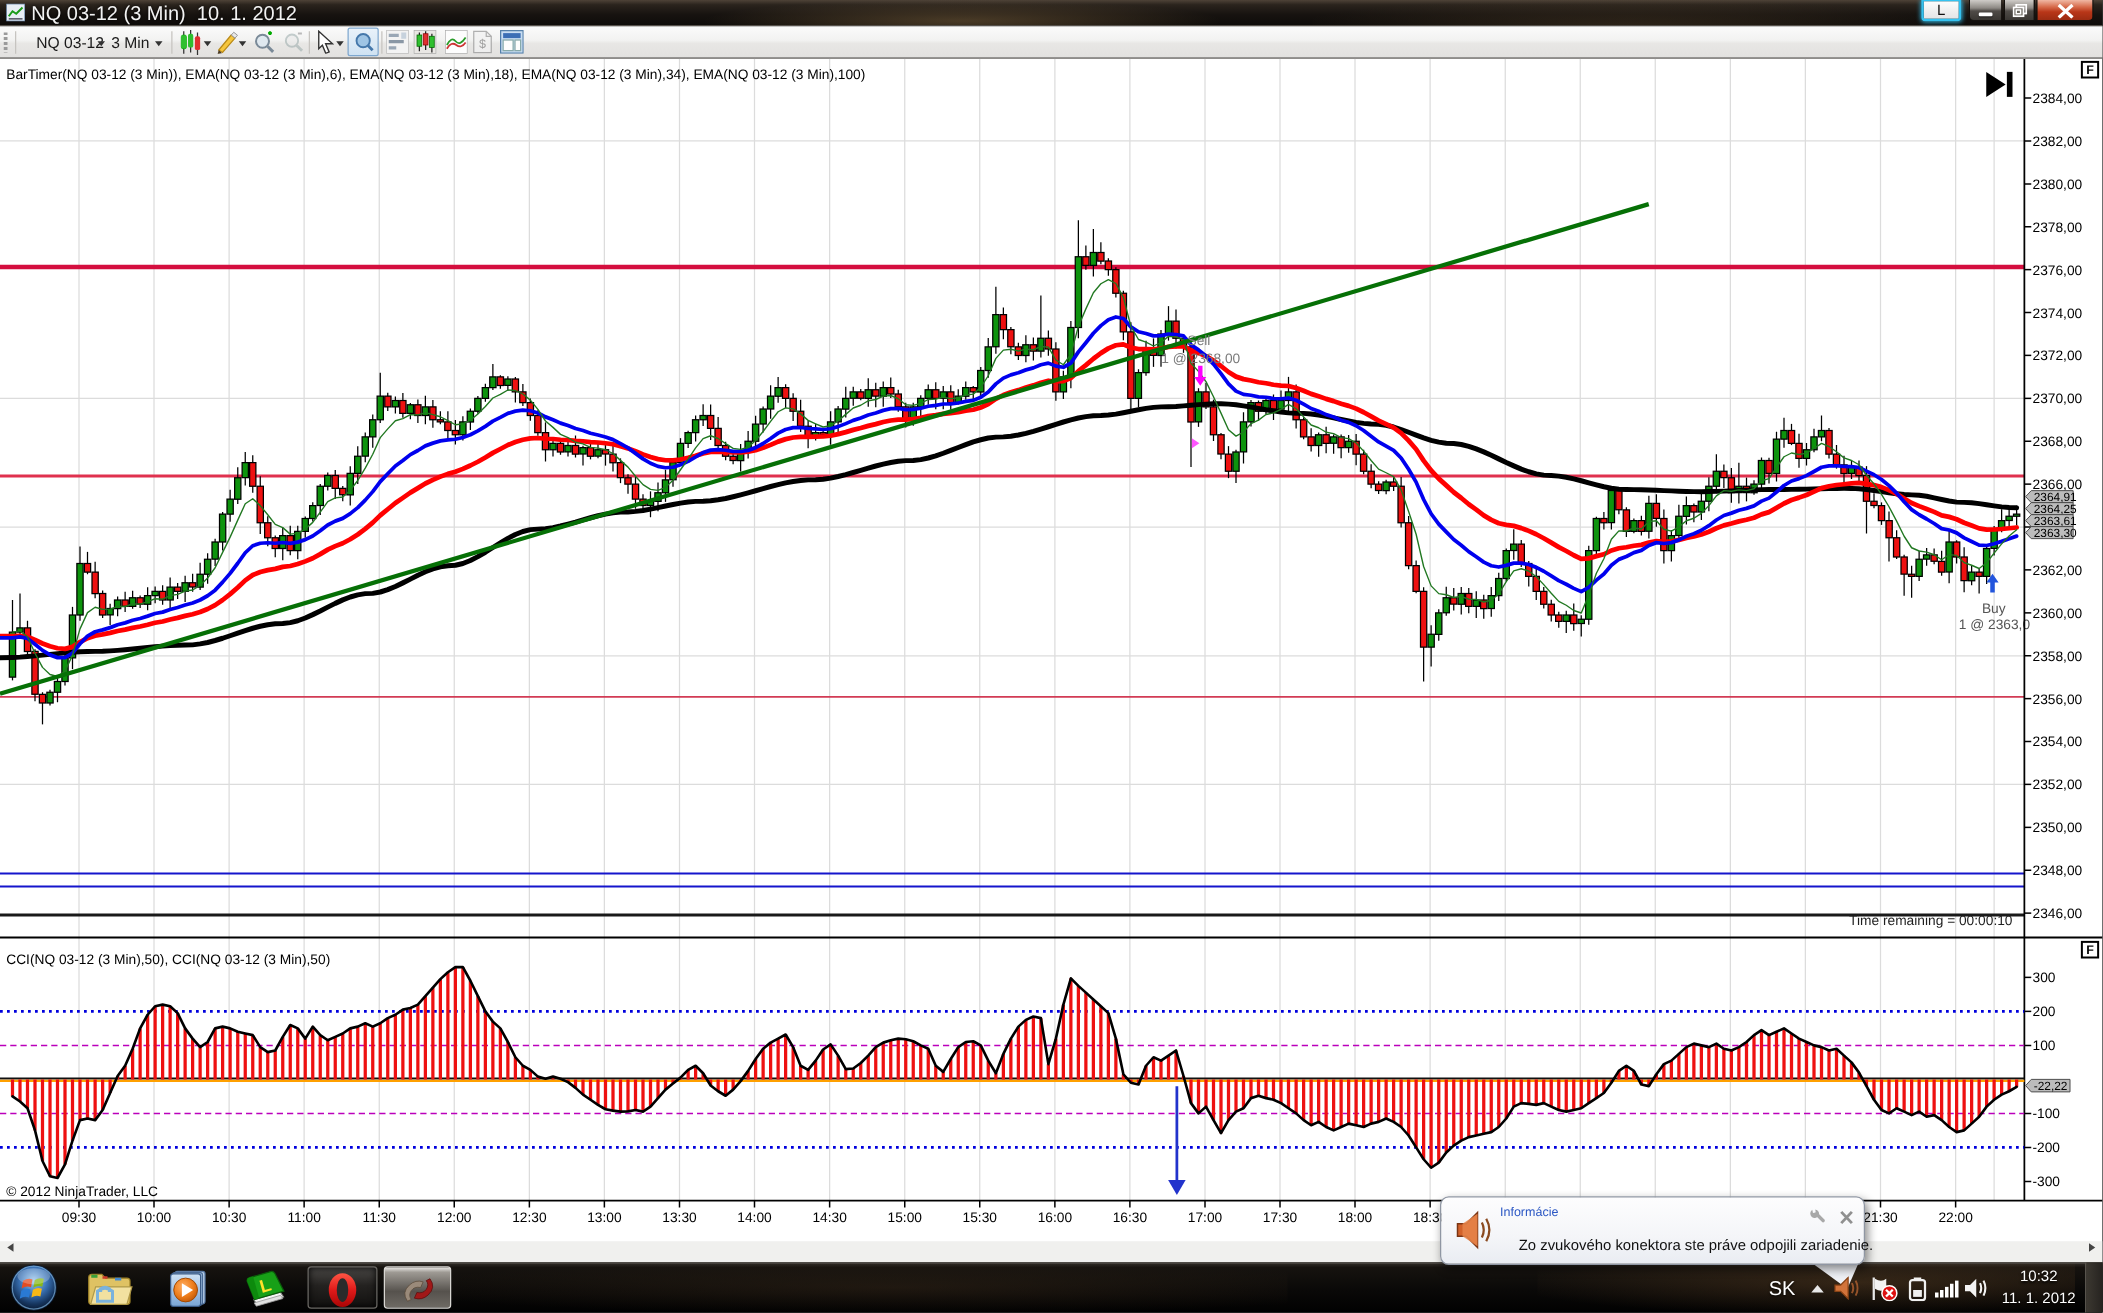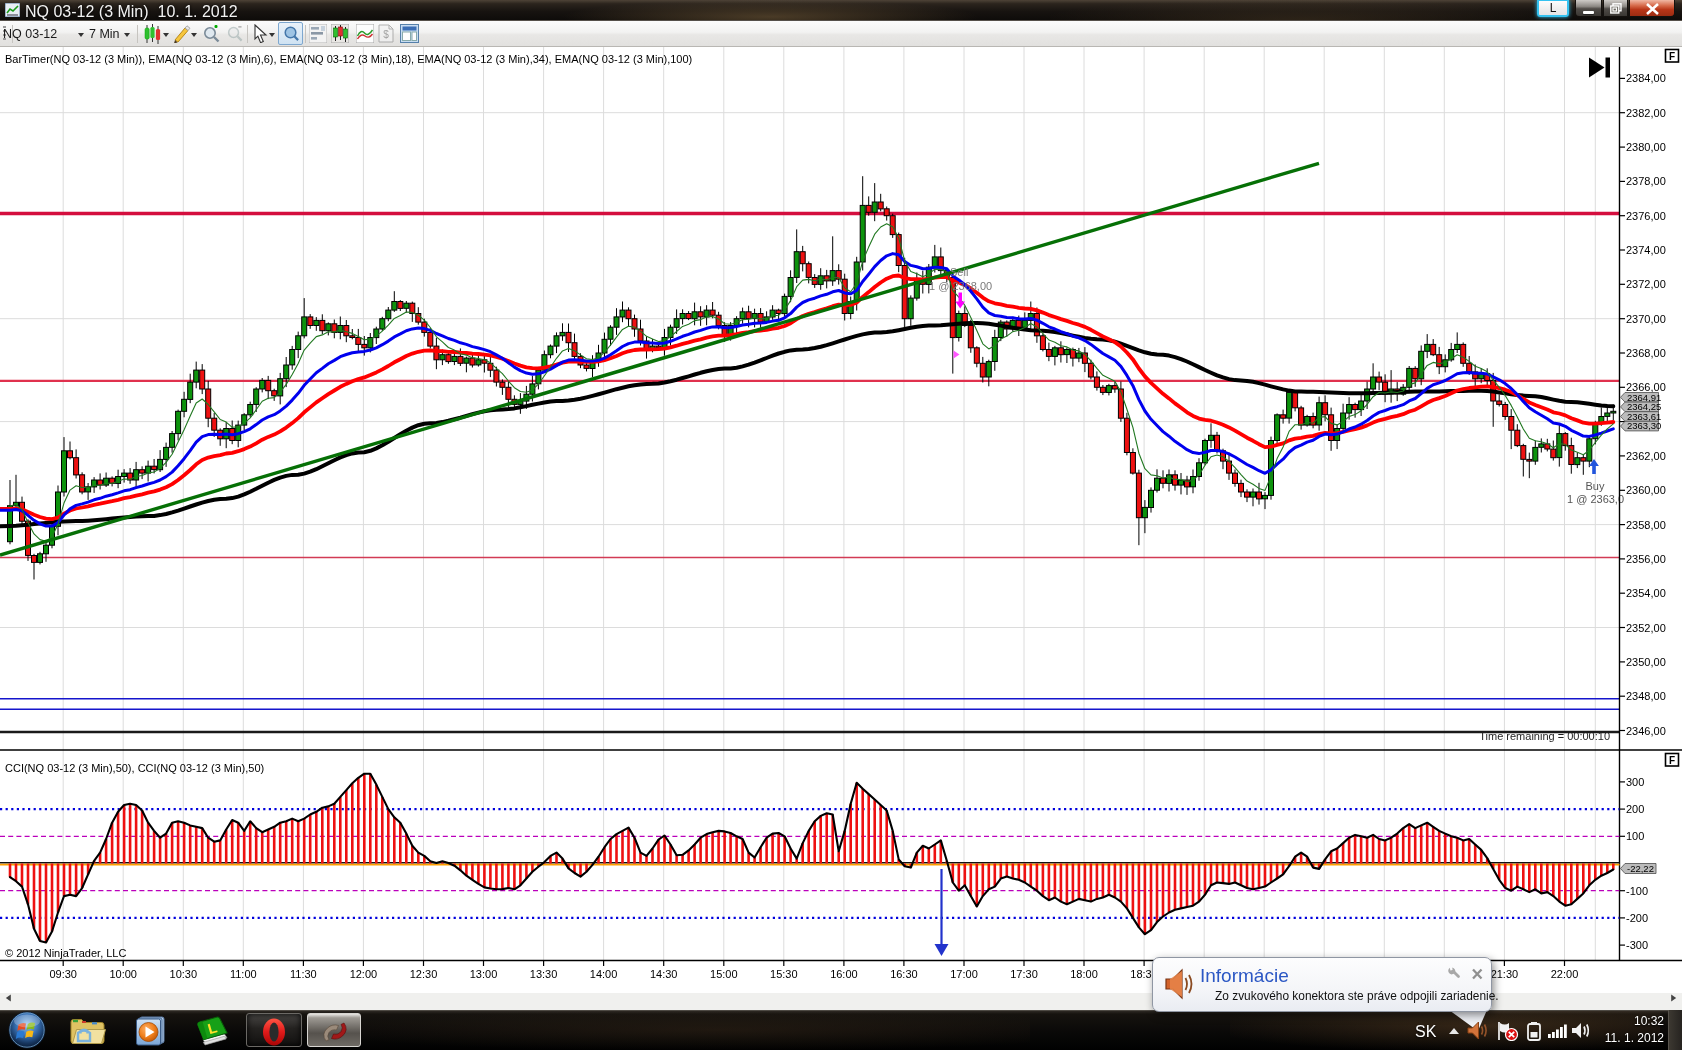--- a/index.html
+++ b/index.html
@@ -25,25 +25,25 @@
 .drop{position:absolute;top:12px;width:0;height:0;border-left:3.5px solid transparent;border-right:3.5px solid transparent;border-top:4px solid #333}
 .tbicon{position:absolute;top:3px}
 
 #taskbar{position:absolute;left:0;top:1010px;width:1682px;height:40px;background:linear-gradient(180deg,#35302a 0%,#16130f 10%,#0a0908 55%,#010101 100%)}
 #taskbar .h1{position:absolute;left:330px;top:0;width:700px;height:40px;background:radial-gradient(ellipse at 55% 50%,rgba(70,50,30,.35),rgba(0,0,0,0) 75%)}
 #taskbar .h2{position:absolute;left:1230px;top:0;width:430px;height:40px;background:radial-gradient(ellipse at 60% 40%,rgba(110,75,40,.4),rgba(0,0,0,0) 78%)}
 .tbbtn{position:absolute;top:3px;width:56px;height:34px;border-radius:3px}
 #operabtn{left:246px;background:linear-gradient(180deg,#4a4846 0%,#242220 45%,#121110 100%);border:1px solid #6b6965;box-shadow:inset 0 0 6px #000}
 #ntbtn{left:307px;width:54px;background:linear-gradient(180deg,#e8e6e3 0%,#9e9a94 12%,#56524d 60%,#6e6a64 100%);border:1px solid #d8d6d2}
 #sk{position:absolute;left:8px;top:13px;font-size:16px;color:#fff;text-shadow:0 1px 2px #000}
-#clock{position:absolute;left:1598px;top:3px;width:66px;text-align:right;font-size:12px;color:#fff;line-height:17px;text-shadow:0 1px 2px #000}
+#clock{position:absolute;left:1598px;top:3px;width:66px;text-align:center;font-size:12px;color:#fff;line-height:17px;text-shadow:0 1px 2px #000}
 #showdesk{position:absolute;left:1668px;top:0;width:14px;height:40px;background:linear-gradient(90deg,#3c3831,#262320);border-left:1px solid #57534c}
 
 #popup{position:absolute;left:1152px;top:957px;width:340px;height:55px;background:linear-gradient(180deg,#fdfdfe 0%,#f4f5f8 60%,#e9ecf2 100%);border:1px solid #8f96a3;border-radius:7px;box-shadow:2px 3px 8px rgba(0,0,0,.45);z-index:40}
-#popup .ptitle{position:absolute;left:47px;top:7px;font-size:19px;color:#2b57c4}
+#popup .ptitle{position:absolute;left:47px;top:7px;font-size:10px;color:#2b57c4}
 #popup .pbody{position:absolute;left:62px;top:31px;font-size:11.9px;color:#101010;white-space:nowrap}
 #popup .tools{position:absolute;right:14px;top:8px;font-size:12px;color:#8a8a8a}
 #ptail{position:absolute;left:1449px;top:0;width:38px;height:22px;background:#eef0f5;clip-path:polygon(0 0,100% 0,76% 95%)}
 </style></head>
 <body>
 <div id="stage">
 <svg style="position:absolute;left:0;top:47px" width="1682" height="963" viewBox="0 47 1682 963" shape-rendering="auto">
       <rect x="0" y="47" width="1682" height="963" fill="#ffffff"></rect>
       <line x1="63.2" y1="47.0" x2="63.2" y2="960.0" stroke="#dcdcdc" stroke-width="1"></line>
       <line x1="123.2" y1="47.0" x2="123.2" y2="960.0" stroke="#dcdcdc" stroke-width="1"></line>
@@ -1055,23 +1055,23 @@
         <rect x="0.8" y="3" width="8" height="7" fill="#6a675f" stroke="#fff" stroke-width="1.4"></rect>
         <rect x="3" y="5" width="3.5" height="3" fill="none" stroke="#fff" stroke-width="1.2"></rect>
       </svg></div>
 <div id="closeb" class="wbtn"><svg width="15" height="12" viewBox="0 0 15 12" style="margin-top:3px">
         <path d="M2 1 L13 11 M13 1 L2 11" stroke="#fff" stroke-width="2.6"></path>
       </svg></div>
 
 <div id="toolbar">
  <div class="grip"></div>
  <div class="sep" style="left:12px"></div>
- <span class="tbtext" style="left:3px">NQ 03-12</span>
+ <span class="tbtext" style="left:29px">NQ 03-12</span>
       <span class="drop" style="left:78px"></span>
- <span class="tbtext" style="left:89px">7 Min</span>
+ <span class="tbtext" style="left:89px">3 Min</span>
       <span class="drop" style="left:124px"></span>
  <div class="sep" style="left:137px"></div>
  <svg class="tbicon" style="left:144px" width="17" height="20" viewBox="0 0 17 20">
         <line x1="3" y1="1" x2="3" y2="19" stroke="#333" stroke-width="1"></line>
         <rect x="1" y="4" width="4.2" height="11" rx="1.5" fill="#2fbf2f" stroke="#0a0" stroke-width=".5"></rect>
         <line x1="8.5" y1="0" x2="8.5" y2="18" stroke="#333" stroke-width="1"></line>
         <rect x="6.4" y="3" width="4.2" height="11" rx="1.5" fill="#2fbf2f"></rect>
         <line x1="14" y1="2" x2="14" y2="20" stroke="#333" stroke-width="1"></line>
         <rect x="11.9" y="5" width="4.2" height="11" rx="1.5" fill="#e03030"></rect>
       </svg>

